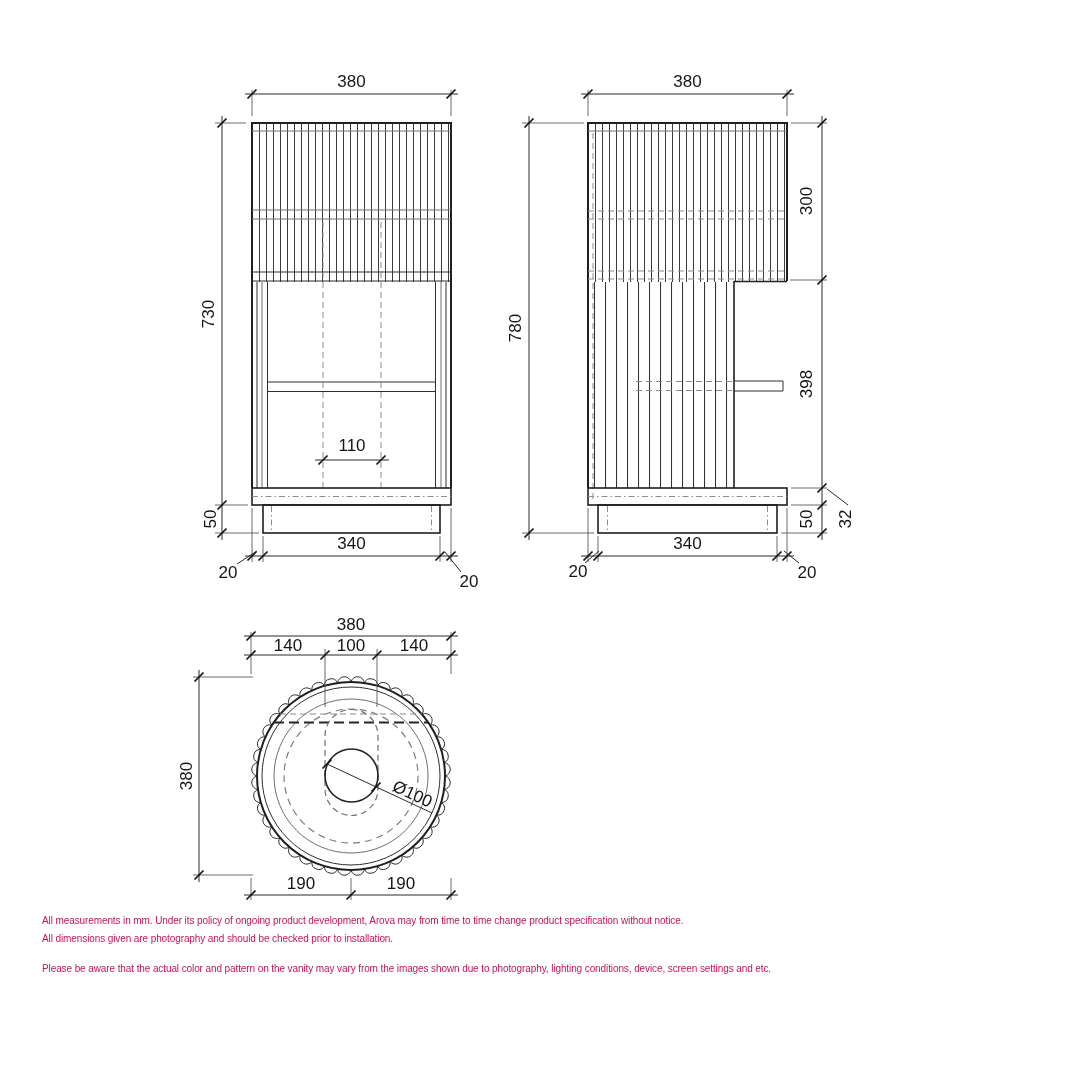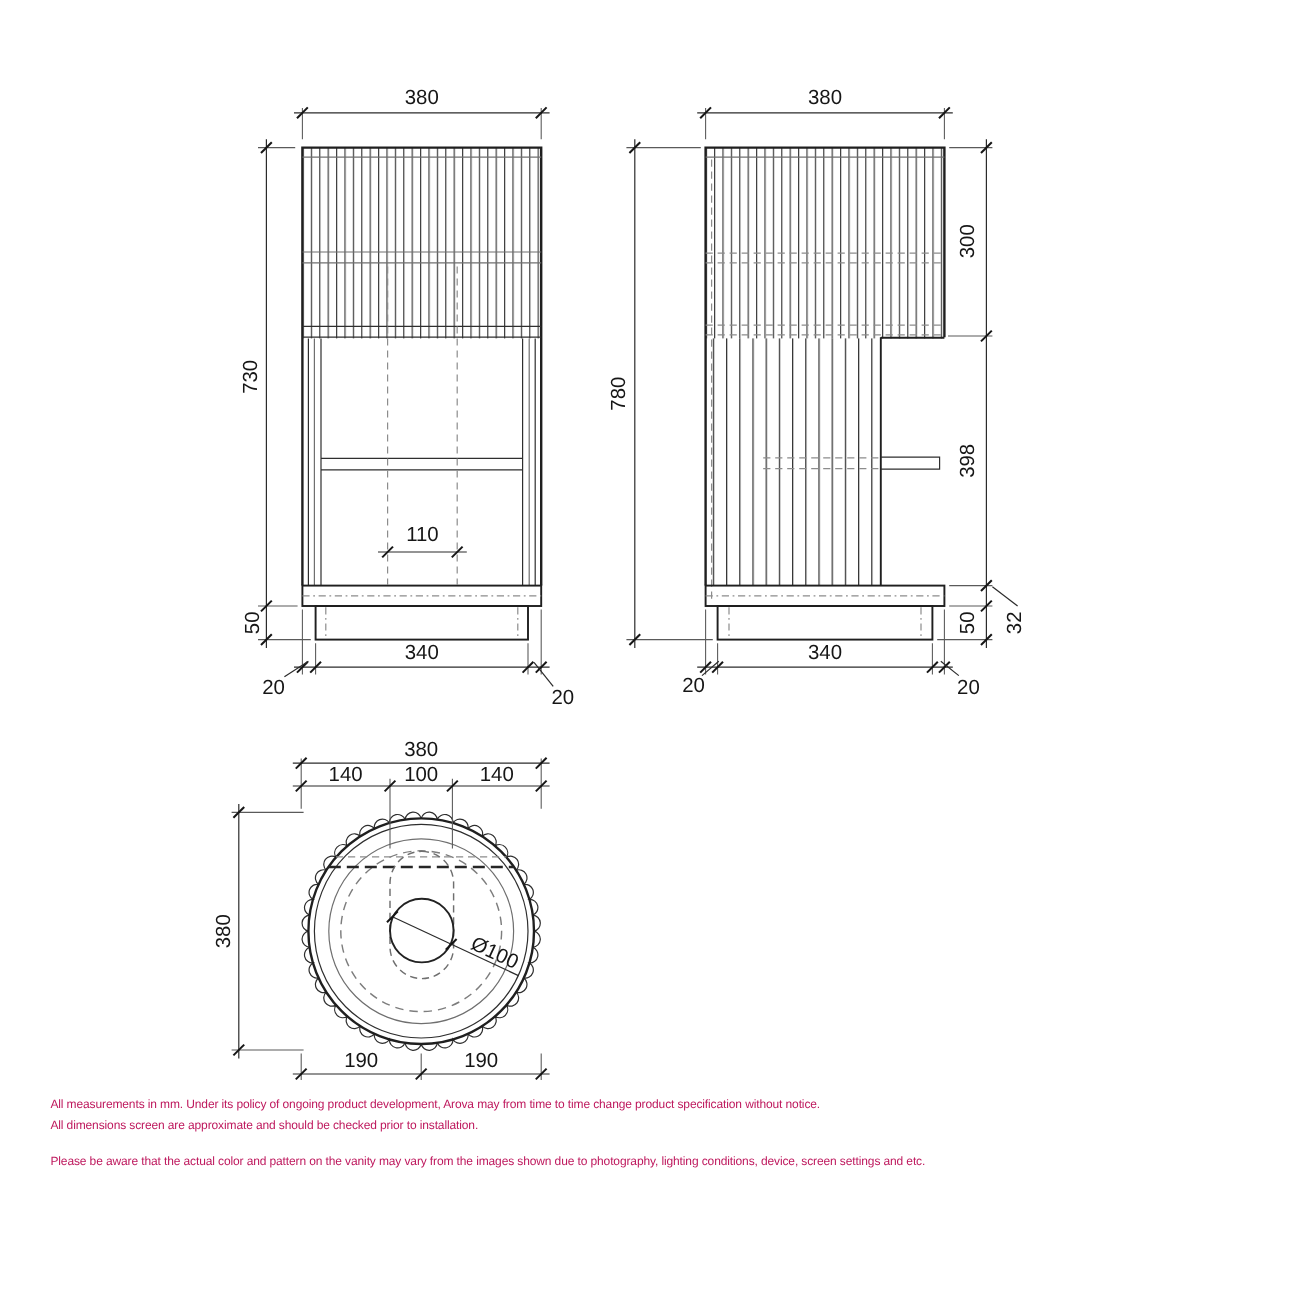--- a/index.html
+++ b/index.html
@@ -247,20 +247,20 @@
       <line class="tick" x1="446.5" y1="899.5" x2="455.5" y2="890.5"></line>
       <text class="d" x="301" y="889" text-anchor="middle">190</text>
       <text class="d" x="401" y="889" text-anchor="middle">190</text>
     </g>
   </g>
 </svg>
 
 <div class="footer">
   <p>
     <span>All measurements in mm. Under its policy of ongoing product development, Arova may from time to time change product specification without notice.</span><br>
-    <span>All dimensions screen are approximate and should be checked prior to installation.</span>
+    <span>All dimensions given are photography and should be checked prior to installation.</span>
   </p>
   <p>
     <span>Please be aware that the actual color and pattern on the vanity may vary from the images shown due to photography, lighting conditions, device, screen settings and etc.</span><br>
   </p>
 </div>
 
 </div>
 
 </body></html>

